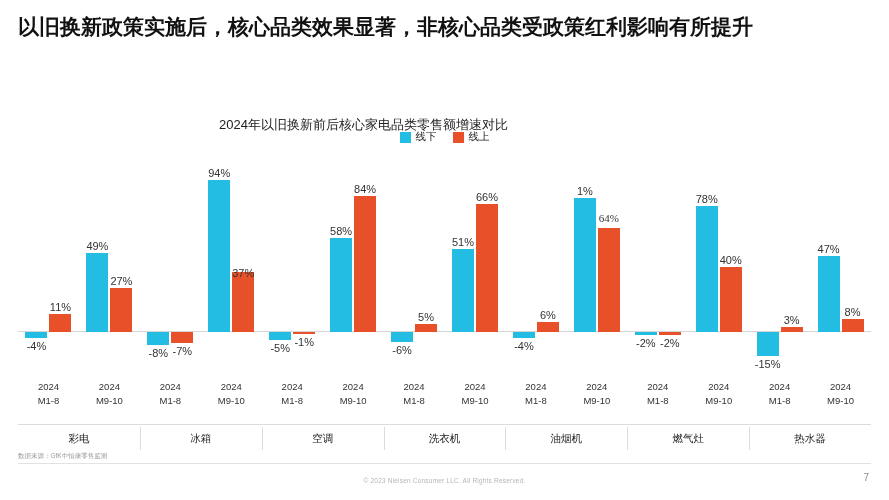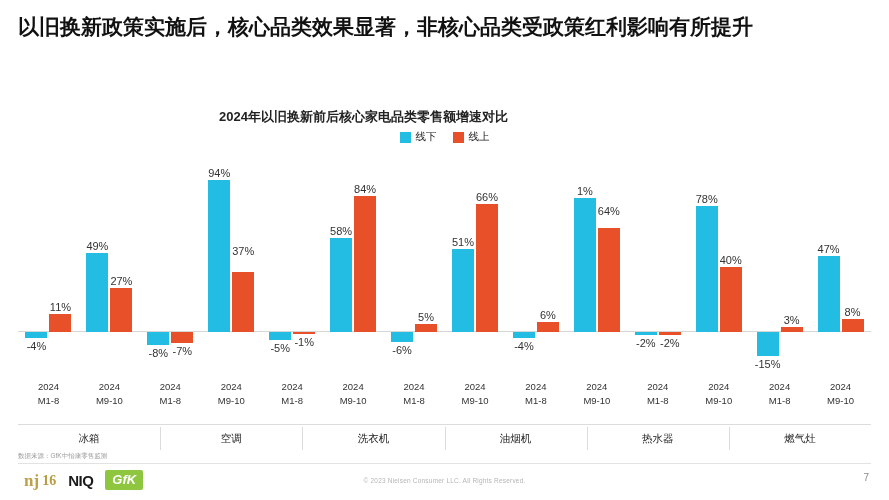--- a/index.html
+++ b/index.html
@@ -16,25 +16,25 @@
     left: 18px; top: 14px;
     width: 860px;
     font-size: 21px;
     font-weight: bold;
     color: #111;
     letter-spacing: 0px;
     line-height: 1.25;
   }
   .chart-title {
     position: absolute;
-    left: 0; top: 108px;
+    left: 0; top: 116px;
     width: 727px;
     text-align: center;
     font-size: 13px;
-    font-weight: bold;
+    font-weight: normal;
     color: #222;
   }
   .legend {
     position: absolute;
     left: 0; top: 130px;
     width: 889px;
     display: flex;
     justify-content: center;
     gap: 16px;
     align-items: center;
@@ -225,21 +225,21 @@
       </div>
       <div class="group">
         <div class="group-inner">
           <div class="bar offline" style="left: calc(25% - 23px); height: 12.96px; top: 180px;"></div>
           <div class="bar-label" style="left: calc(25% - 35px); top: 194.96px;">-8%</div>
           <div class="bar online" style="left: calc(25% + 1px); height: 11.34px; top: 180px;"></div>
           <div class="bar-label" style="left: calc(25% - 11px); top: 193.34px;">-7%</div>
           <div class="bar offline" style="left: calc(75% - 23px); height: 152.28px; top: 27.72px;"></div>
           <div class="bar-label" style="left: calc(75% - 35px); top: 14.72px;">94%</div>
           <div class="bar online" style="left: calc(75% + 1px); height: 59.94px; top: 120.06px;"></div>
-          <div class="bar-label" style="left: calc(75% - 11px); top: 93px;">37%</div>
+          <div class="bar-label" style="left: calc(75% - 11px); top: 115px;">37%</div>
         </div>
       </div>
       <div class="group">
         <div class="group-inner">
           <div class="bar offline" style="left: calc(25% - 23px); height: 8.1px; top: 180px;"></div>
           <div class="bar-label" style="left: calc(25% - 35px); top: 190.1px;">-5%</div>
           <div class="bar online" style="left: calc(25% + 1px); height: 2px; top: 180px;"></div>
           <div class="bar-label" style="left: calc(25% - 11px); top: 184px;">-1%</div>
           <div class="bar offline" style="left: calc(75% - 23px); height: 93.96px; top: 86.04px;"></div>
           <div class="bar-label" style="left: calc(75% - 35px); top: 73.04px;">58%</div>
@@ -261,21 +261,21 @@
       </div>
       <div class="group">
         <div class="group-inner">
           <div class="bar offline" style="left: calc(25% - 23px); height: 6.48px; top: 180px;"></div>
           <div class="bar-label" style="left: calc(25% - 35px); top: 188.48px;">-4%</div>
           <div class="bar online" style="left: calc(25% + 1px); height: 9.72px; top: 170.28px;"></div>
           <div class="bar-label" style="left: calc(25% - 11px); top: 157.28px;">6%</div>
           <div class="bar offline" style="left: calc(75% - 23px); height: 134.46px; top: 45.54px;"></div>
           <div class="bar-label" style="left: calc(75% - 35px); top: 32.54px;">1%</div>
           <div class="bar online" style="left: calc(75% + 1px); height: 103.68px; top: 76.32px;"></div>
-          <div class="bar-label" style="left: calc(75% - 11px); top: 53px;">64%</div>
+          <div class="bar-label" style="left: calc(75% - 11px); top: 60px; font-family: Liberation Serif, serif;">64%</div>
         </div>
       </div>
       <div class="group">
         <div class="group-inner">
           <div class="bar offline" style="left: calc(25% - 23px); height: 3.24px; top: 180px;"></div>
           <div class="bar-label" style="left: calc(25% - 35px); top: 185.24px;">-2%</div>
           <div class="bar online" style="left: calc(25% + 1px); height: 3.24px; top: 180px;"></div>
           <div class="bar-label" style="left: calc(25% - 11px); top: 185.24px;">-2%</div>
           <div class="bar offline" style="left: calc(75% - 23px); height: 126.36px; top: 53.64px;"></div>
           <div class="bar-label" style="left: calc(75% - 35px); top: 40.64px;">78%</div>
@@ -365,35 +365,28 @@
         <div>M1-8</div>
       </div>
       <div class="tick">
         <div>2024</div>
         <div>M9-10</div>
       </div>
     </div>
   </div>
 
 <div class="cat-row" id="catrow">
+    <div class="cat-cell">彩电</div>
     <div class="cat-cell">冰箱</div>
     <div class="cat-cell">空调</div>
     <div class="cat-cell">洗衣机</div>
     <div class="cat-cell">油烟机</div>
+    <div class="cat-cell">燃气灶</div>
     <div class="cat-cell">热水器</div>
-    <div class="cat-cell">燃气灶</div>
   </div>
 
 <div class="source">数据来源：GfK中怡康零售监测</div>
 
 <div class="footer-rule"></div>
 <div class="footer">
-  <div class="logos">
-    <div class="logo-a">
-      <span class="mark">nj</span>
-      <span>16</span>
-    </div>
-    <div class="logo-niq">NIQ</div>
-    <div class="logo-gfk">GfK</div>
-  </div>
   <div class="copyright">© 2023 Nielsen Consumer LLC. All Rights Reserved.</div>
   <div class="page-num">7</div>
 </div>
 
 </body></html>

